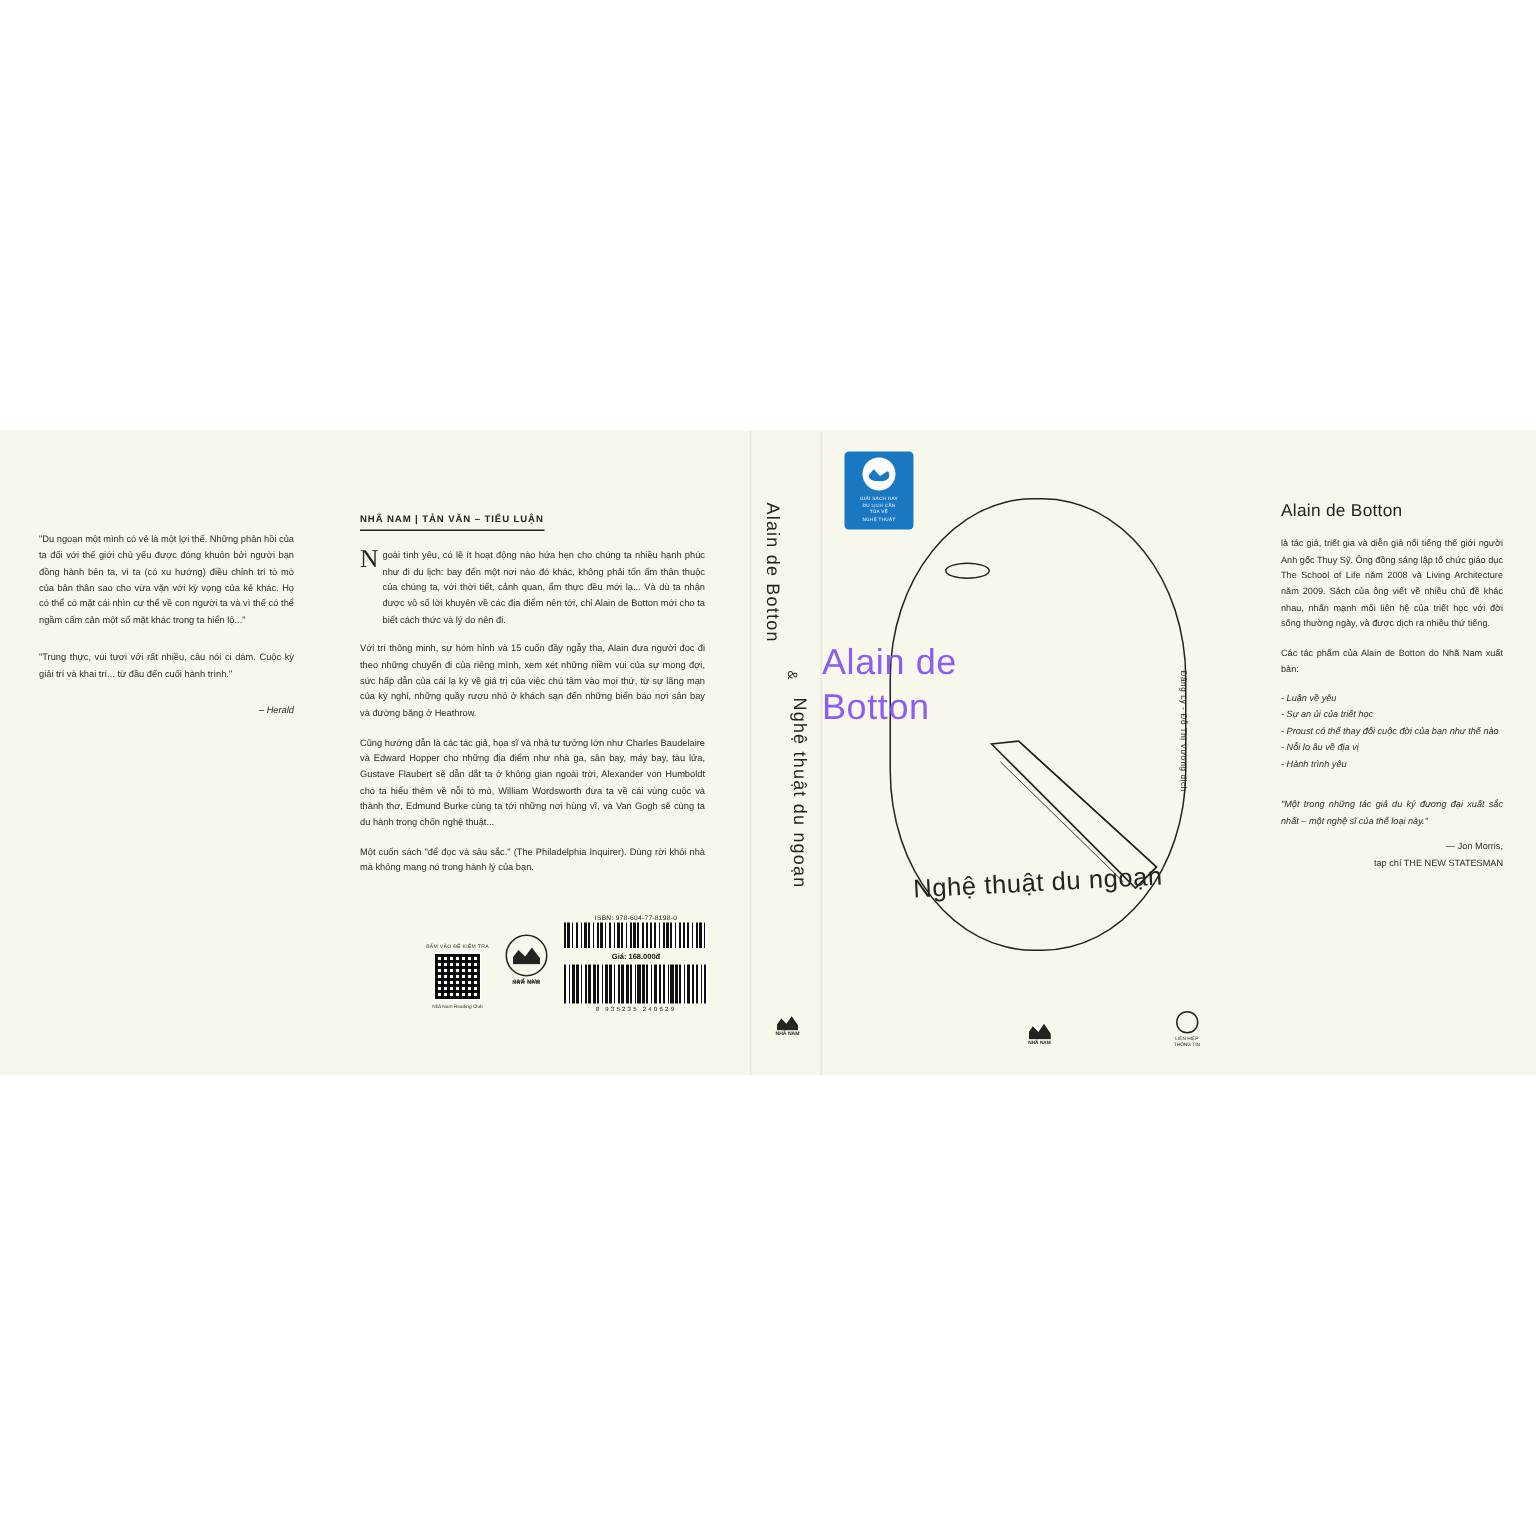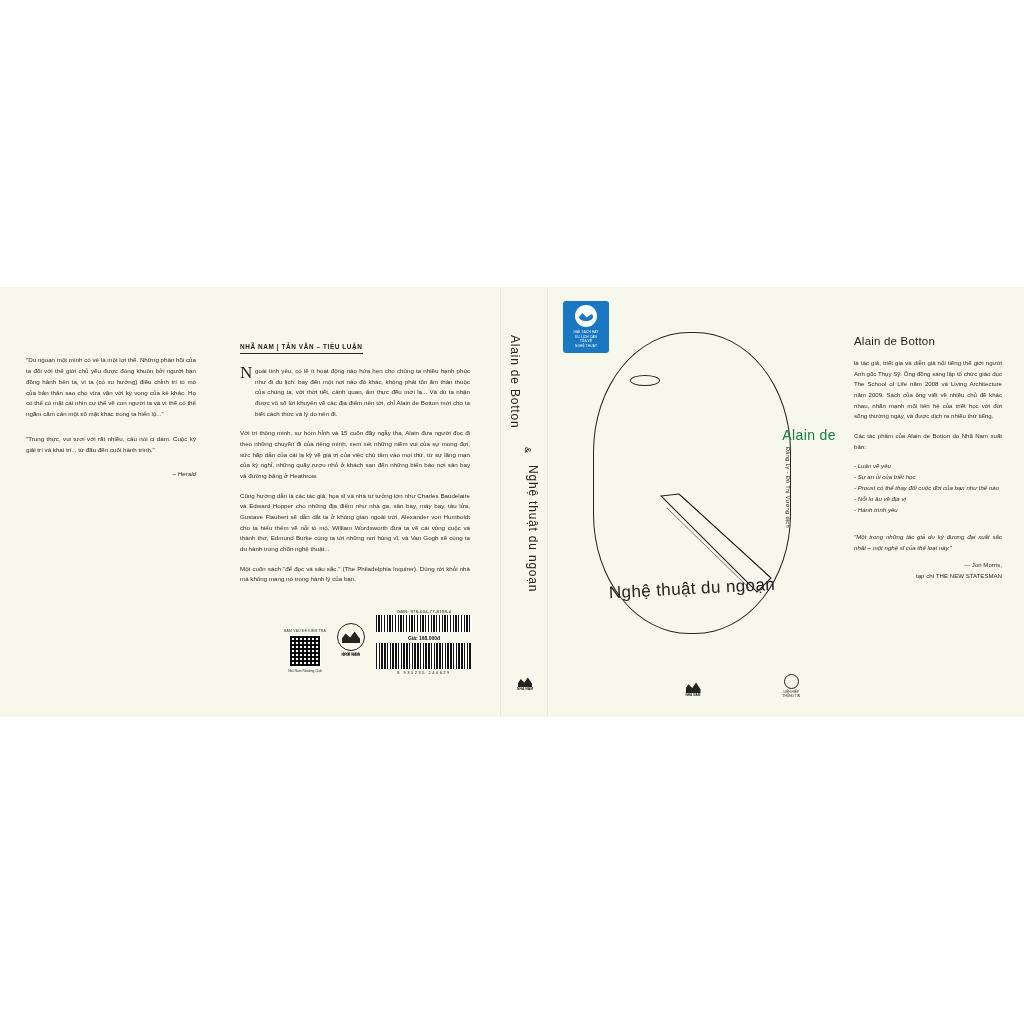--- a/index.html
+++ b/index.html
@@ -288,24 +288,24 @@
     width: 28px;
     height: 9px;
     border: 1px solid #23231f;
     border-radius: 50%;
   }
   #front-author {
     position: absolute;
     left: 0;
     top: 140px;
     width: 288px;
-    text-align: right;
-    font-size: 14px;
+    text-align: left;
+    font-size: 24px;
     line-height: 1.25;
-    color: #15803d;
+    color: #8b5cf6;
     letter-spacing: .4px;
   }
   #front-title {
     position: absolute;
     left: 0;
     top: 292px;
     width: 288px;
     text-align: center;
     font-size: 17px;
     color: #23231f;
@@ -508,20 +508,21 @@
       <div class="txt">DU LỊCH CẦN</div>
       <div class="txt">TỦA VỀ</div>
       <div class="txt">NGHỆ THUẬT</div>
     </div>
 
     <div id="window-shape"></div>
     <div id="window-ellipse"></div>
 
     <div id="front-author">
       <div>Alain de</div>
+      <div>Botton</div>
     </div>
 
     <svg id="wing" viewBox="0 0 130 110">
       <path d="M8 4 L26 2 L118 86 L104 100 Z" fill="none" stroke="#23231f" stroke-width="1.1"></path>
       <path d="M26 2 L118 86" fill="none" stroke="#23231f" stroke-width="0.8"></path>
       <path d="M14 16 L96 96" fill="none" stroke="#23231f" stroke-width="0.6"></path>
       <path d="M104 100 L118 86" fill="none" stroke="#23231f" stroke-width="0.9"></path>
     </svg>
 
     <div id="front-translator" class="vert">Đăng Ly - Đỗ Thị Vương dịch</div>

